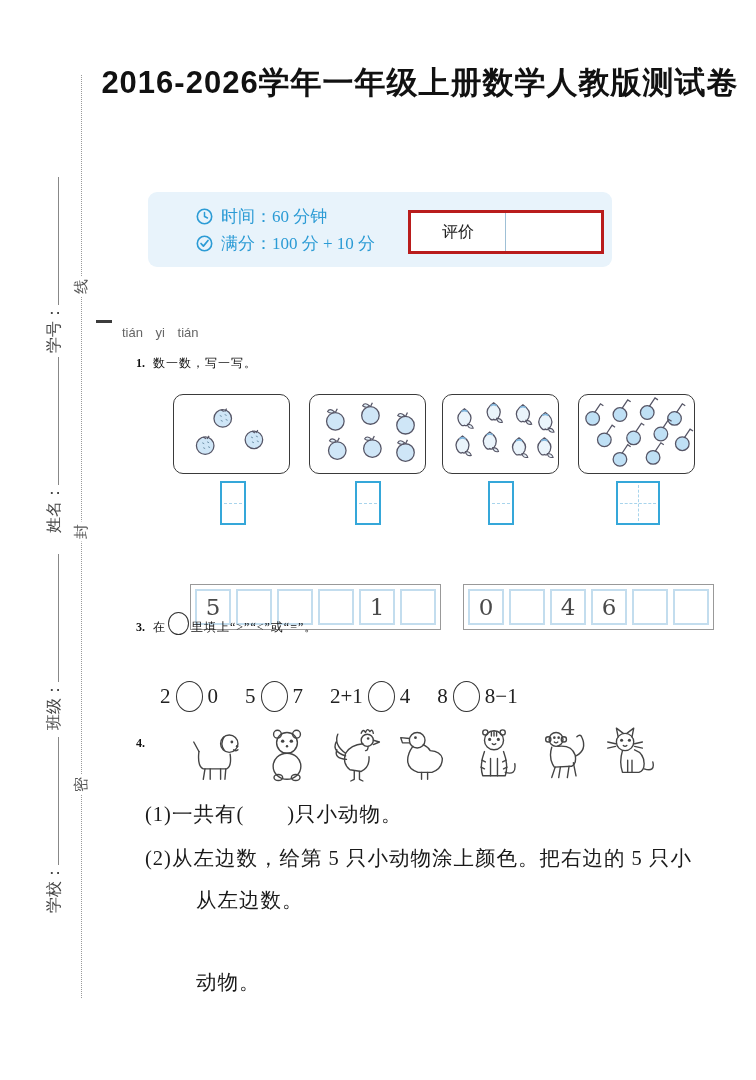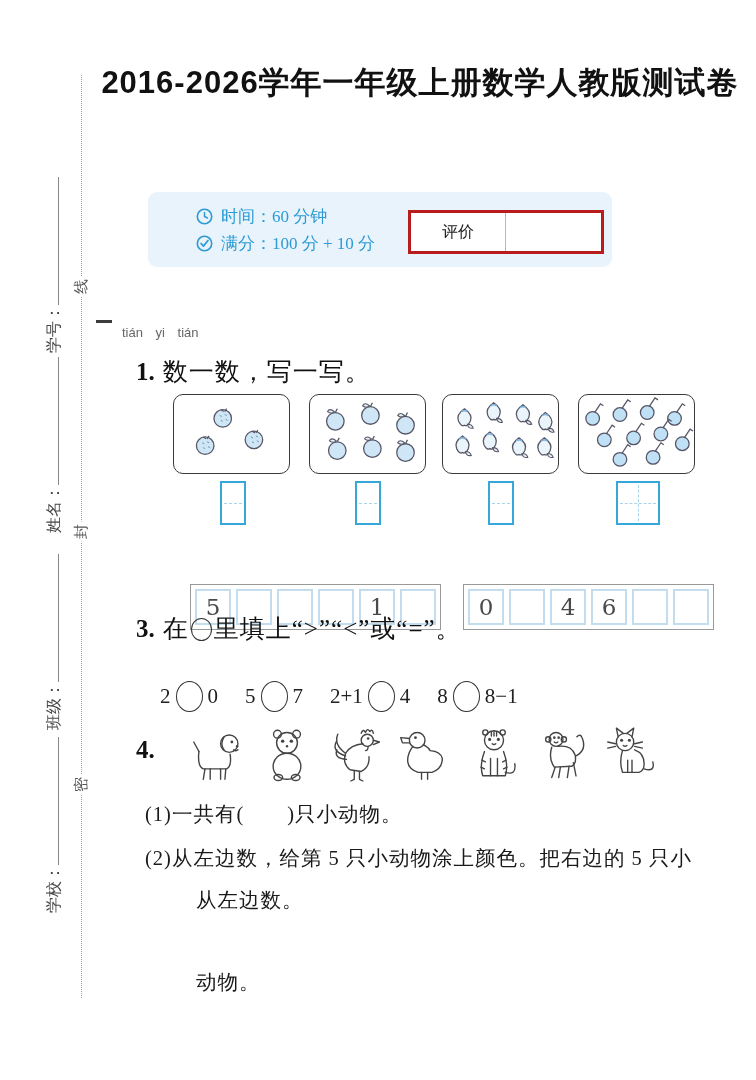--- a/index.html
+++ b/index.html
@@ -35,21 +35,21 @@
                      align-items:center; justify-content:center; font-size:16px; color:#222; }
   .eval-cell-value { flex:1; }
 
   
   .pinyin { position:absolute; left:122px; top:297px; font-size:13px; color:#666;
             font-family:"Liberation Sans", sans-serif; word-spacing:9px;margin-top:28px; }
   .sec-heading { position:absolute; left:100px; top:314px; font-size:21px; font-weight:bold;
                  font-family:"Liberation Sans", sans-serif; letter-spacing:1px; }
 
   
-  .q-line { position:absolute; font-size:25px; }
+  .q-line { position:absolute; font-size:12px; }
   .q-num { font-weight:bold; font-family:"Liberation Serif", serif; margin-right:8px; }
   .kai { letter-spacing:1px; }
 
   .fruit-box { position:absolute; top:394px; width:115px; height:78px;
                border:1.5px solid #3a3a3a; border-radius:10px; background:#fff; }
   .ans-box { position:absolute; top:481px; width:22px; height:40px; border:2px solid #35a7d9;
              background:#fff; }
   .ans-box .hmid { position:absolute; left:2px; right:2px; top:50%; border-top:1.5px dashed #a8d4ec; }
   .ans-box.wide { width:40px; }
   .ans-box .vmid { position:absolute; top:2px; bottom:2px; left:50%; border-left:1.5px dashed #a8d4ec; }

